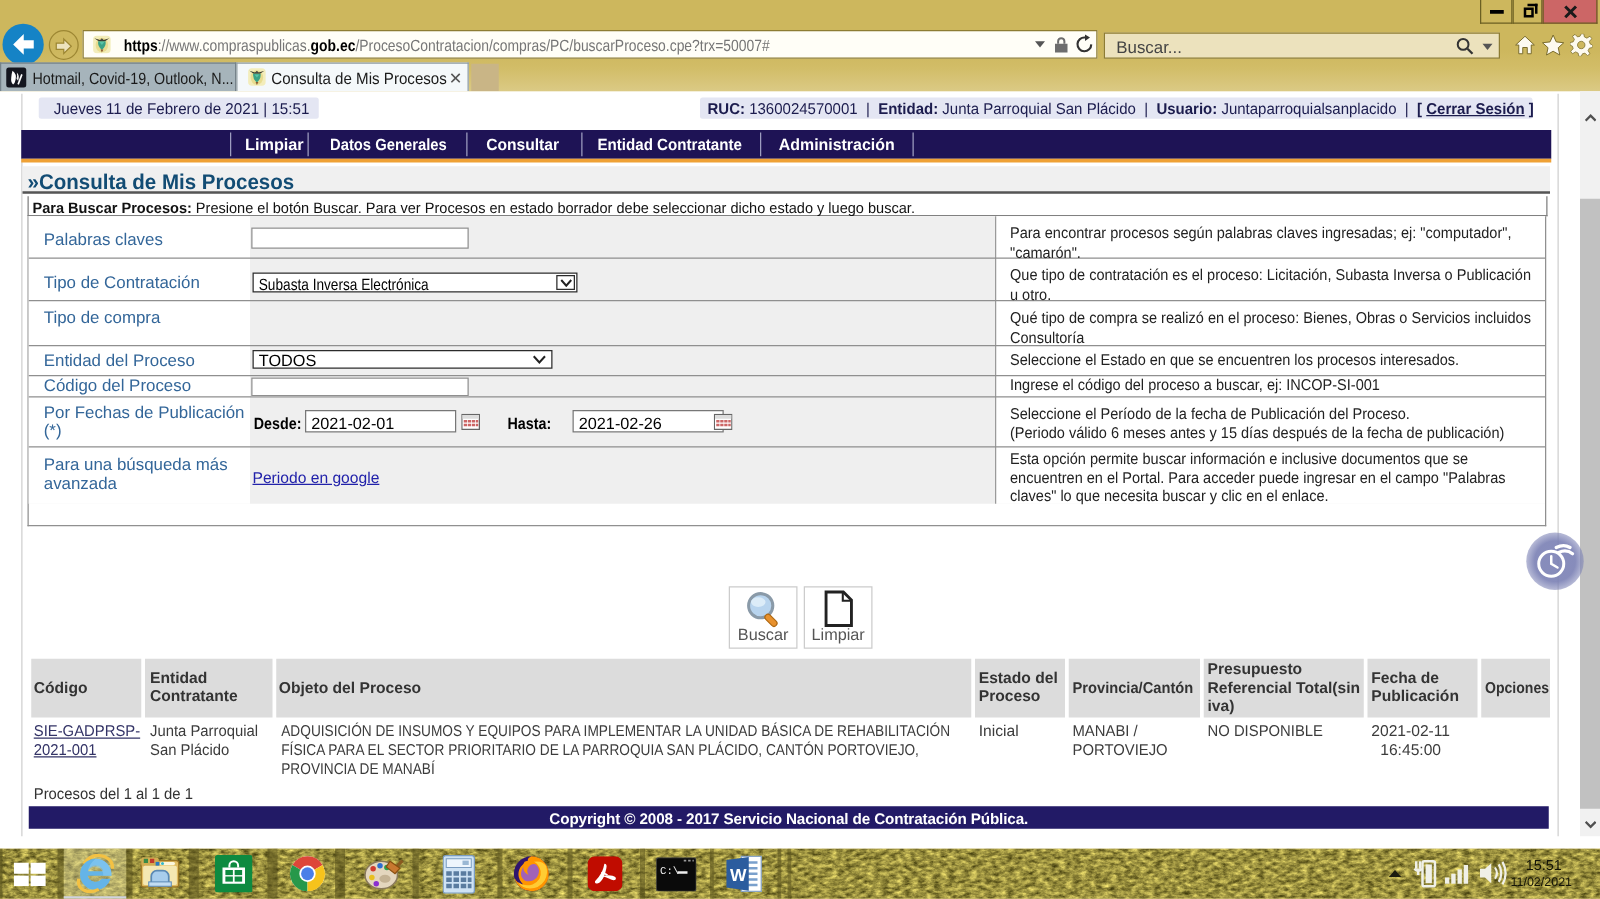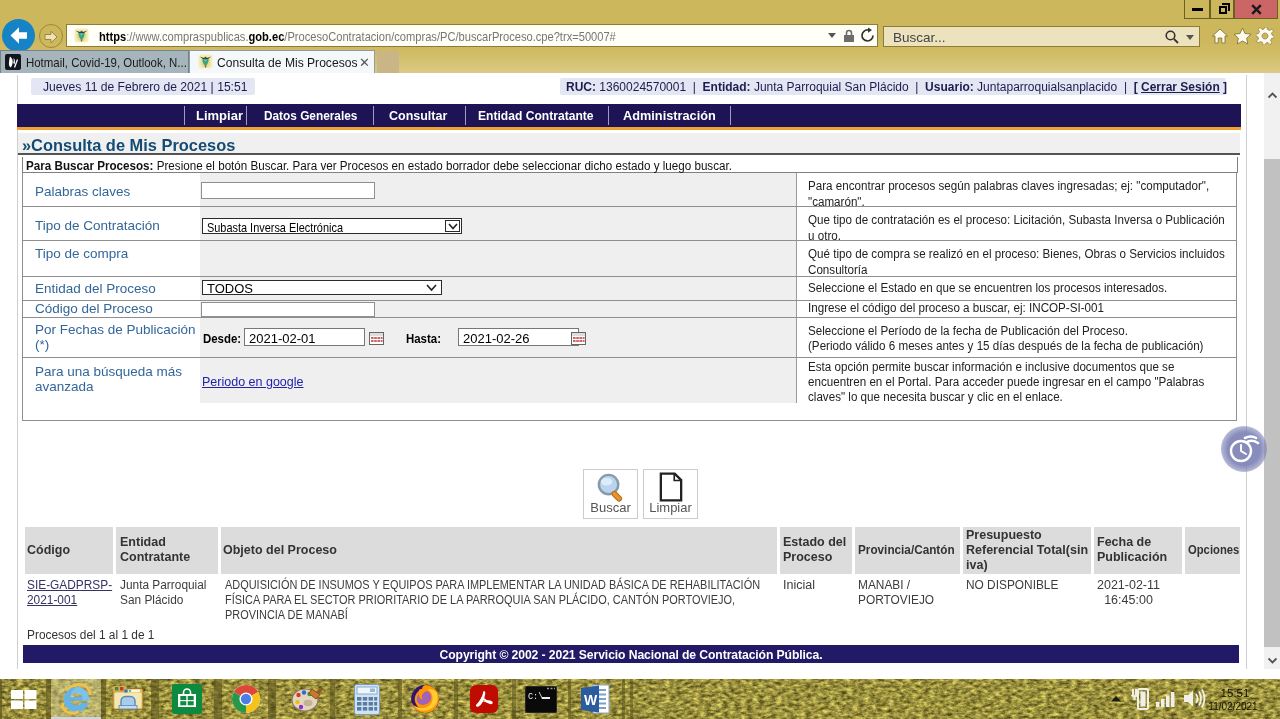--- a/index.html
+++ b/index.html
@@ -292,21 +292,21 @@
 <div class="abs sx" style="left:120px;top:578px;font-size:12.5px;color:#3c3c3c;line-height:15px;transform:scaleX(0.95);">Junta Parroquial<br>San Plácido</div>
 <div class="abs sx" style="left:225px;top:578px;font-size:12.5px;color:#3c3c3c;line-height:15px;transform:scaleX(0.875);">ADQUISICIÓN DE INSUMOS Y EQUIPOS PARA IMPLEMENTAR LA UNIDAD BÁSICA DE REHABILITACIÓN<br>FÍSICA PARA EL SECTOR PRIORITARIO DE LA PARROQUIA SAN PLÁCIDO, CANTÓN PORTOVIEJO,<br>PROVINCIA DE MANABÍ</div>
 <div class="abs" style="left:783px;top:578px;font-size:12.5px;color:#3c3c3c;">Inicial</div>
 <div class="abs sx" style="left:858px;top:578px;font-size:12.5px;color:#3c3c3c;line-height:15px;transform:scaleX(0.95);">MANABI /<br>PORTOVIEJO</div>
 <div class="abs sx" style="left:966px;top:578px;font-size:12.5px;color:#3c3c3c;transform:scaleX(0.95);">NO DISPONIBLE</div>
 <div class="abs" style="left:1097px;top:578px;font-size:12.5px;color:#3c3c3c;line-height:15px;text-align:center;">2021-02-11<br>16:45:00</div>
 
 <div class="abs sx" style="left:27px;top:628px;font-size:12.5px;color:#333;transform:scaleX(0.95);">Procesos del 1 al 1 de 1</div>
 
 <div class="abs" style="left:23px;top:645px;width:1216px;height:18px;background:#221a66;"></div>
-<div class="abs" style="left:23px;top:648px;width:1216px;text-align:center;font-size:12.2px;font-weight:bold;color:#fff;letter-spacing:-0.1px;">Copyright © 2002 - 2021 Servicio Nacional de Contratación Pública.</div>
+<div class="abs" style="left:23px;top:648px;width:1216px;text-align:center;font-size:12.2px;font-weight:bold;color:#fff;letter-spacing:-0.1px;">Copyright © 2008 - 2017 Servicio Nacional de Contratación Pública.</div>
 
 <div class="abs" style="left:1221px;top:426px;width:46px;height:46px;border-radius:50%;background:radial-gradient(circle, rgba(122,128,180,0.9) 50%, rgba(122,128,180,0.55) 70%, rgba(122,128,180,0) 86%);">
   <svg class="abs" style="left:7px;top:8px;" width="32" height="32" viewBox="0 0 32 32">
     <circle cx="13" cy="17" r="10" fill="none" stroke="#fff" stroke-width="2.4"></circle>
     <path d="M13 11 L13 17 L18 20" stroke="#fff" stroke-width="2" fill="none" stroke-linecap="round"></path>
     <path d="M17 4 Q23 1 28 4 M19 8 Q25 5 30 9" stroke="#fff" stroke-width="2.6" fill="none" stroke-linecap="round"></path>
   </svg>
 </div>
 
 <svg class="abs" style="left:0;top:679px;" width="1280" height="40">

